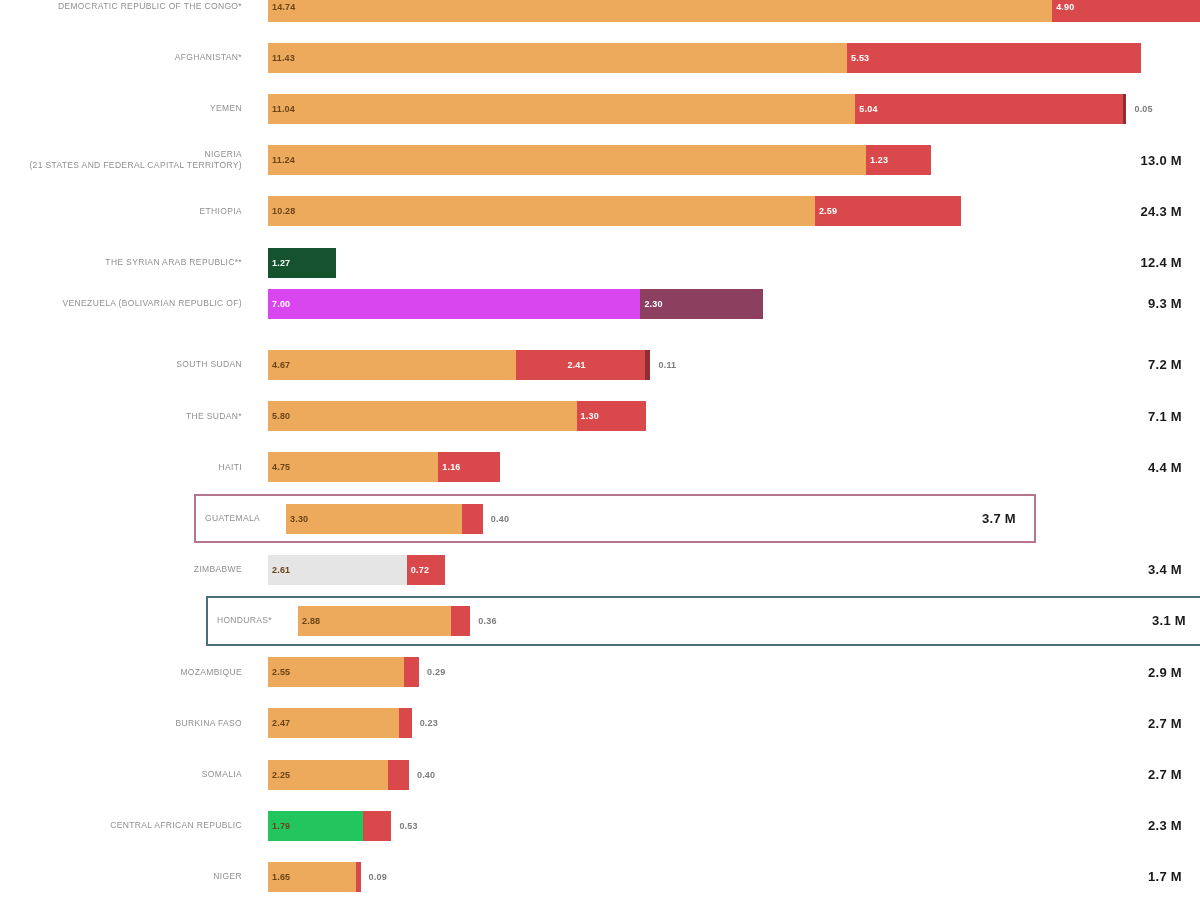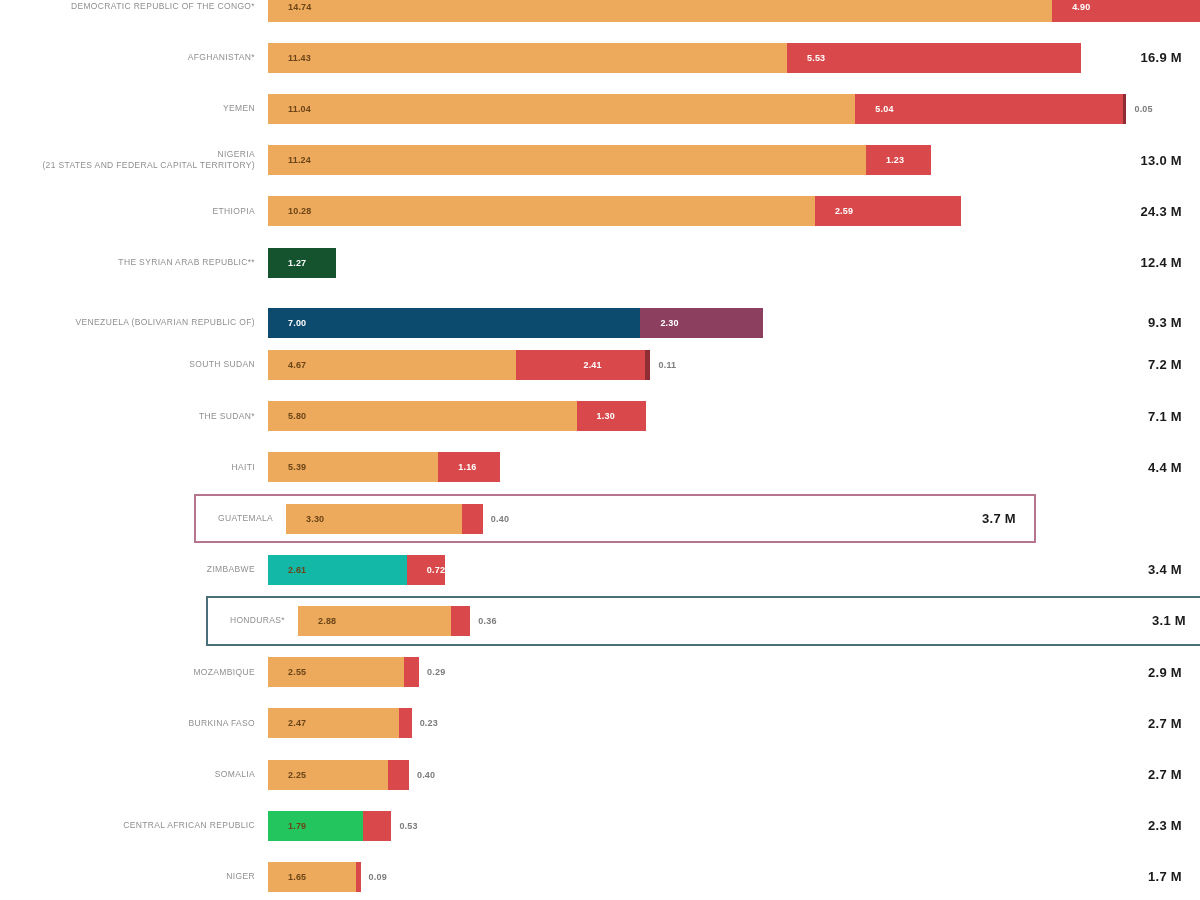--- a/index.html
+++ b/index.html
@@ -38,21 +38,21 @@
     width: 100%;
     height: 100%;
     box-sizing: border-box;
   }
 
   
   .label-cell {
     width: 268px;
     flex: 0 0 268px;
     box-sizing: border-box;
-    padding-right: 13px;
+    padding-right: 26px;
     text-align: right;
     color: #8f8f8f;
     font-size: 8.5px;
     letter-spacing: 0.35px;
     line-height: 11px;
     text-transform: uppercase;
     font-weight: 400;
   }
   .label-main { display: block; }
   .label-sub  { display: block; }
@@ -75,21 +75,21 @@
 
   .seg {
     position: relative;
     height: 30px;
     display: flex;
     align-items: center;
   }
   .seg-label {
     font-size: 9px;
     font-weight: 700;
-    padding-left: 20px;
+    padding-left: 4px;
     white-space: nowrap;
     letter-spacing: 0.2px;
   }
   .seg.a .seg-label { color: #6b4518; }
   .seg.b .seg-label { color: #ffffff; }
   .seg.p1 .seg-label { color: #ffffff; }
   .seg.p2 .seg-label { color: #ffffff; }
 
   .seg-outside {
     font-size: 9px;
@@ -144,21 +144,21 @@
         </div>
       </div>
     </div>
     <div class="row" style="top: 33.2px; height: 49.2px;">
       <div class="row-inner">
         <div class="label-cell">
           <span class="label-main">AFGHANISTAN*</span>
         </div>
         <div class="bars-cell">
           <div class="bar-track">
-            <div class="seg a" style="width: 519px; background: rgb(237, 169, 92);">
+            <div class="seg a" style="width: 579px; background: rgb(237, 169, 92);">
               <span class="seg-label">11.43</span>
             </div>
             <div class="seg b" style="width: 294.196px; background: rgb(217, 72, 74);">
               <span class="seg-label" style="color: rgb(255, 255, 255);">5.53</span>
             </div>
           </div>
         </div>
         <div class="total-cell">16.9 M</div>
       </div>
     </div>
@@ -227,28 +227,28 @@
         <div class="bars-cell">
           <div class="bar-track">
             <div class="seg b p2" style="width: 67.564px; background: #14532d;">
               <span class="seg-label" style="color: rgb(255, 255, 255);">1.27</span>
             </div>
           </div>
         </div>
         <div class="total-cell">12.4 M</div>
       </div>
     </div>
-    <div class="row" style="top: 298px; height: 49.2px;">
+    <div class="row" style="top: 279px; height: 49.2px;">
       <div class="row-inner">
         <div class="label-cell">
           <span class="label-main">VENEZUELA (BOLIVARIAN REPUBLIC OF)</span>
         </div>
         <div class="bars-cell">
           <div class="bar-track">
-            <div class="seg a p1" style="width: 372.4px; background: #0c4a6e;">
+            <div class="seg a p1" style="width: 372.4px; background: #d946ef;">
               <span class="seg-label" style="color: rgb(255, 255, 255);">7.00</span>
             </div>
             <div class="seg b p2" style="width: 122.36px; background: rgb(140, 63, 94);">
               <span class="seg-label" style="color: rgb(255, 255, 255);">2.30</span>
             </div>
           </div>
         </div>
         <div class="total-cell">9.3 M</div>
       </div>
     </div>
@@ -291,21 +291,21 @@
       </div>
     </div>
     <div class="row" style="top: 442.8px; height: 49.2px;">
       <div class="row-inner">
         <div class="label-cell">
           <span class="label-main">HAITI</span>
         </div>
         <div class="bars-cell">
           <div class="bar-track">
             <div class="seg a" style="width: 170.24px; background: rgb(237, 169, 92);">
-              <span class="seg-label">5.39</span>
+              <span class="seg-label">4.75</span>
             </div>
             <div class="seg b" style="width: 61.712px; background: rgb(217, 72, 74);">
               <span class="seg-label" style="color: rgb(255, 255, 255);">1.16</span>
             </div>
           </div>
         </div>
         <div class="total-cell">4.4 M</div>
       </div>
     </div>
     <div class="row highlight-pink" style="top: 494px; height: 49.2px; left: 178px; width: 842px; margin-left: 16px;">
@@ -325,21 +325,21 @@
         <div class="total-cell">3.7 M</div>
       </div>
     </div>
     <div class="row" style="top: 545.2px; height: 49.2px;">
       <div class="row-inner">
         <div class="label-cell">
           <span class="label-main">ZIMBABWE</span>
         </div>
         <div class="bars-cell">
           <div class="bar-track">
-            <div class="seg a" style="width: 138.852px; background: #14b8a6;">
+            <div class="seg a" style="width: 138.852px; background: #e5e5e5;">
               <span class="seg-label">2.61</span>
             </div>
             <div class="seg b" style="width: 38.304px; background: rgb(217, 72, 74);">
               <span class="seg-label" style="color: rgb(255, 255, 255);">0.72</span>
             </div>
           </div>
         </div>
         <div class="total-cell">3.4 M</div>
       </div>
     </div>

